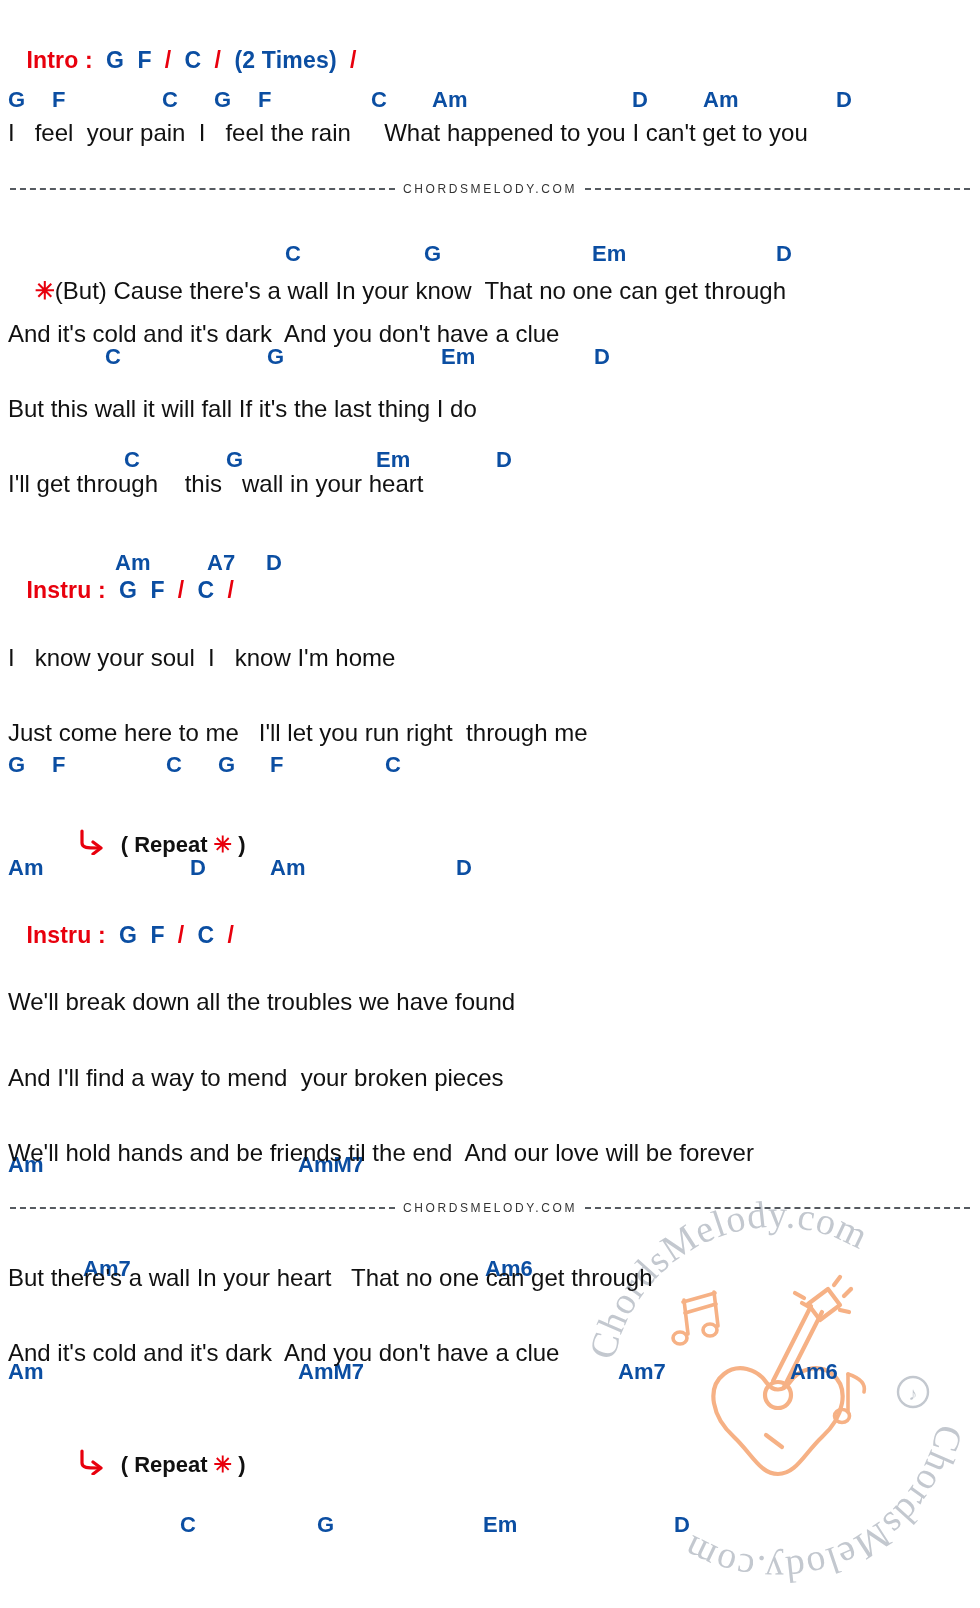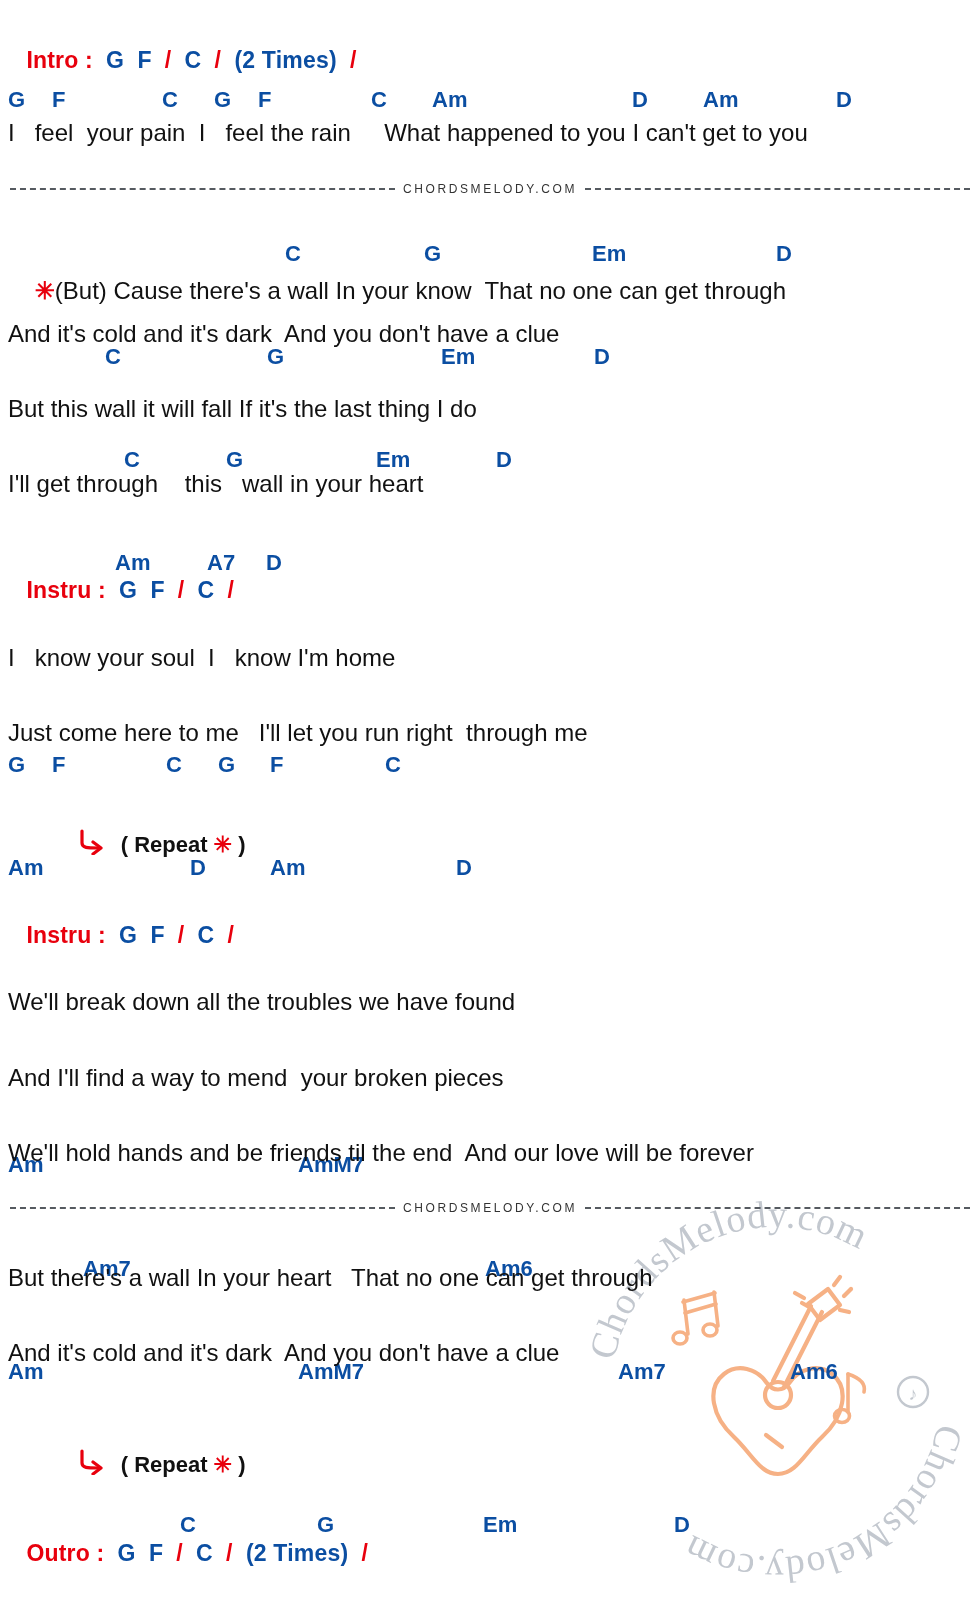--- a/index.html
+++ b/index.html
@@ -310,17 +310,14 @@
   <div class="block repeat-line" style="top:1423px;">
     <span class="arrow">
       <svg width="30" height="26" viewBox="0 0 30 26" aria-hidden="true">
         <path d="M5,2 L5,14 C5,19 10,19 22,19" fill="none" stroke="#e8000d" stroke-width="3.2" stroke-linecap="round"></path>
         <path d="M16,13 L24,19 L16,25" fill="none" stroke="#e8000d" stroke-width="3.2" stroke-linecap="round" stroke-linejoin="round"></path>
       </svg>
     </span>
     <span>( Repeat</span><span>&nbsp;</span><span class="rstar">✳</span><span>&nbsp;</span><span>)</span>
   </div>
 
-  <div class="block section-line" style="top:1513px;">
-    <span class="lbl">Outro :</span><span><span class="ch">  G</span><span class="ch">  F</span><span class="sl">  /</span><span class="ch">  C</span><span class="sl">  /</span><span class="times">  (2 Times)</span><span class="sl">  /</span></span>
-  </div>
 
 </div>
 
 </body></html>

